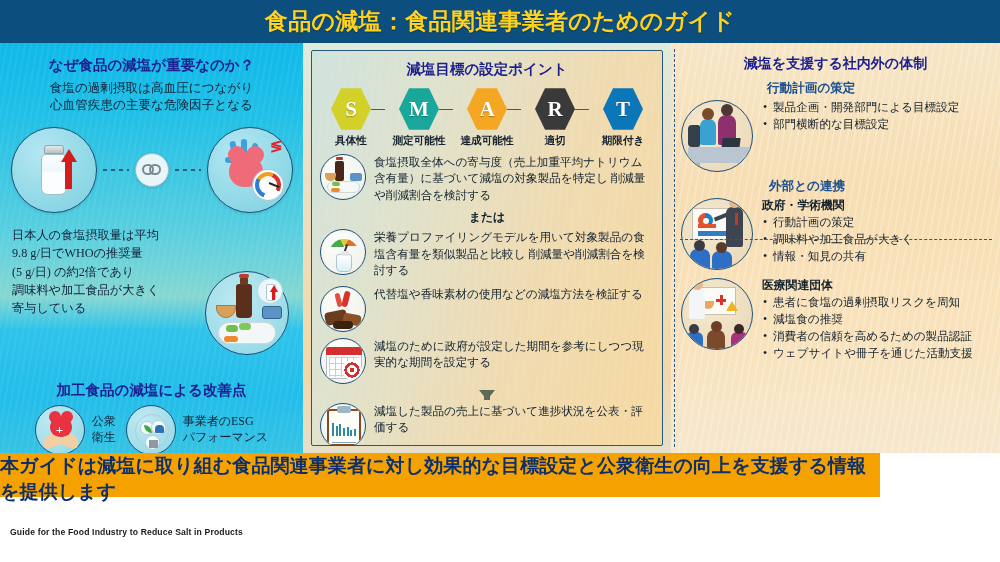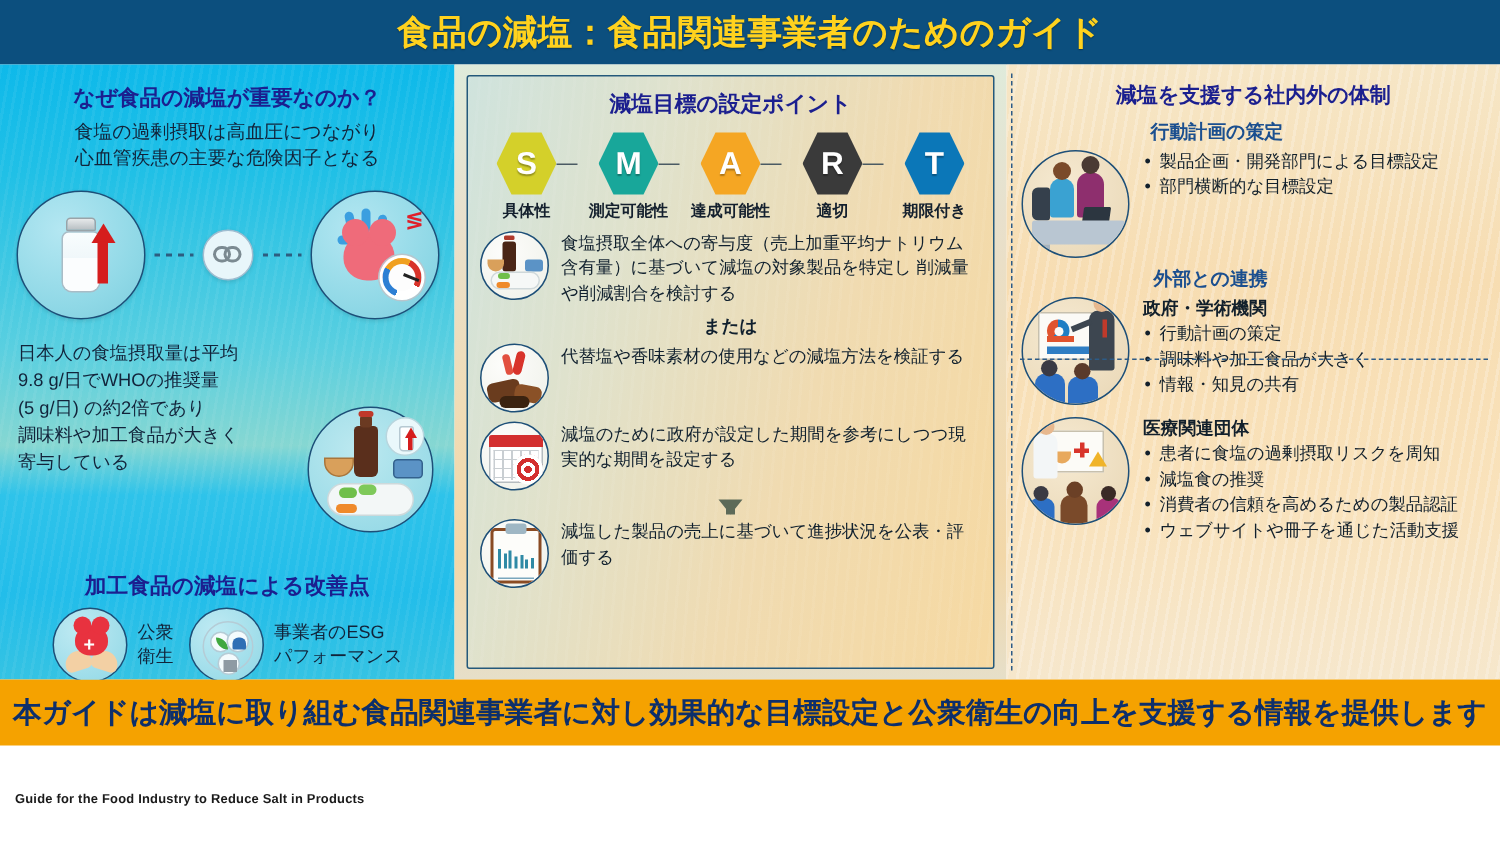--- a/index.html
+++ b/index.html
@@ -17,21 +17,21 @@
     background: #0c4f7e;
     display: flex; align-items: center; justify-content: center;
   }
   .titlebar .ttl {
     color: #ffd21e; font-size: 23px; font-weight: bold; letter-spacing: .3px;
     text-shadow: 0 1px 1px rgba(0,0,0,.35);
   }
 
   
   .body-area {
-    position: absolute; left: 0; top: 43px; width: 990px; height: 410px;
+    position: absolute; left: 0; top: 43px; width: 990px; height: 410px; font-family: Liberation Serif, serif;
   }
 
   
   .col-left {
     position: absolute; left: 0; top: 0; width: 303px; height: 410px;
     background:
       linear-gradient(180deg, #0eb9ea 0%, #21c0e6 18%, #59cfe0 46%, #86d7d2 62%, #2ec3ea 70%, #22bdea 86%, #35c3e3 100%);
     overflow: hidden;
   }
   .col-left::after{
@@ -267,22 +267,22 @@
   .pc-med .doc::before{content:"";position:absolute;left:3px;top:-10px;width:11px;height:11px;border-radius:50%;background:#e7b88e;}
   .pc-med .s1{position:absolute;left:4px;bottom:0;width:17px;height:17px;background:#2d6fc4;border-radius:6px 6px 0 0;}
   .pc-med .s1::before{content:"";position:absolute;left:3px;top:-8px;width:10px;height:10px;border-radius:50%;background:#3a3a44;}
   .pc-med .s2{position:absolute;left:25px;bottom:0;width:18px;height:19px;background:#7a4a2a;border-radius:7px 7px 0 0;}
   .pc-med .s2::before{content:"";position:absolute;left:4px;top:-9px;width:11px;height:11px;border-radius:50%;background:#6b4026;}
   .pc-med .s3{position:absolute;right:4px;bottom:0;width:17px;height:17px;background:#a8327a;border-radius:6px 6px 0 0;}
   .pc-med .s3::before{content:"";position:absolute;left:3px;top:-8px;width:10px;height:10px;border-radius:50%;background:#3a2a26;}
 
   
   .banner{
-    position:absolute;left:0;top:453px;width:1000px;height:44px;background:#f5a200;
-    display:flex;align-items:center;justify-content:center;
+    position:absolute;left:0;top:453px;width:880px;height:44px;background:#f5a200;
+    display:flex;align-items:flex-start;justify-content:center;
   }
   .banner .bt{color:#0d2f6b;font-weight:bold;font-size:19px;letter-spacing:.1px;}
   .footer{
     position:absolute;left:10px;top:527px;color:#1a1a1a;font-size:8.6px;font-weight:bold;letter-spacing:.15px;
   }
 </style>
 </head>
 <body>
 
 <div class="poster">
@@ -437,20 +437,29 @@
                 <div class="p3"></div>
               <div class="p4"></div>
                 <div class="p5"></div>
                 <div class="p6"></div>
             </div>
             <div class="s-tx">食塩摂取全体への寄与度（売上加重平均ナトリウム含有量）に基づいて減塩の対象製品を特定し 削減量や削減割合を検討する</div>
           </div>
 
           <div class="or-line">または</div>
 
+          <div class="step">
+            <div class="s-ic ic-meter">
+              <div class="m1"></div>
+                <div class="m2"></div>
+                <div class="mn"></div>
+                <div class="b1"></div>
+            </div>
+            <div class="s-tx">栄養プロファイリングモデルを用いて対象製品の食塩含有量を類似製品と比較し 削減量や削減割合を検討する</div>
+          </div>
 
           <div class="step">
             <div class="s-ic ic-spice">
               <div class="sp1"></div>
                 <div class="sp2"></div>
                 <div class="sp3"></div>
                 <div class="sp4"></div>
                 <div class="sp5"></div>
             </div>
             <div class="s-tx">代替塩や香味素材の使用などの減塩方法を検証する</div>

